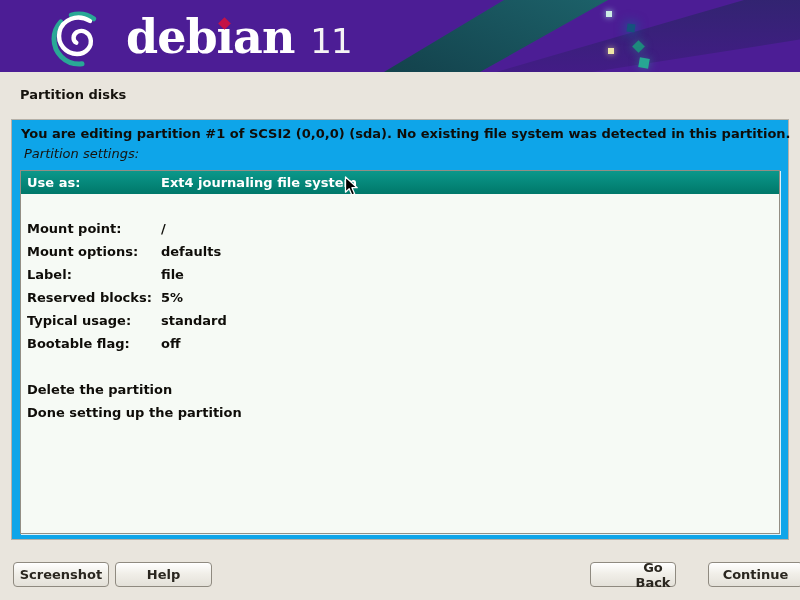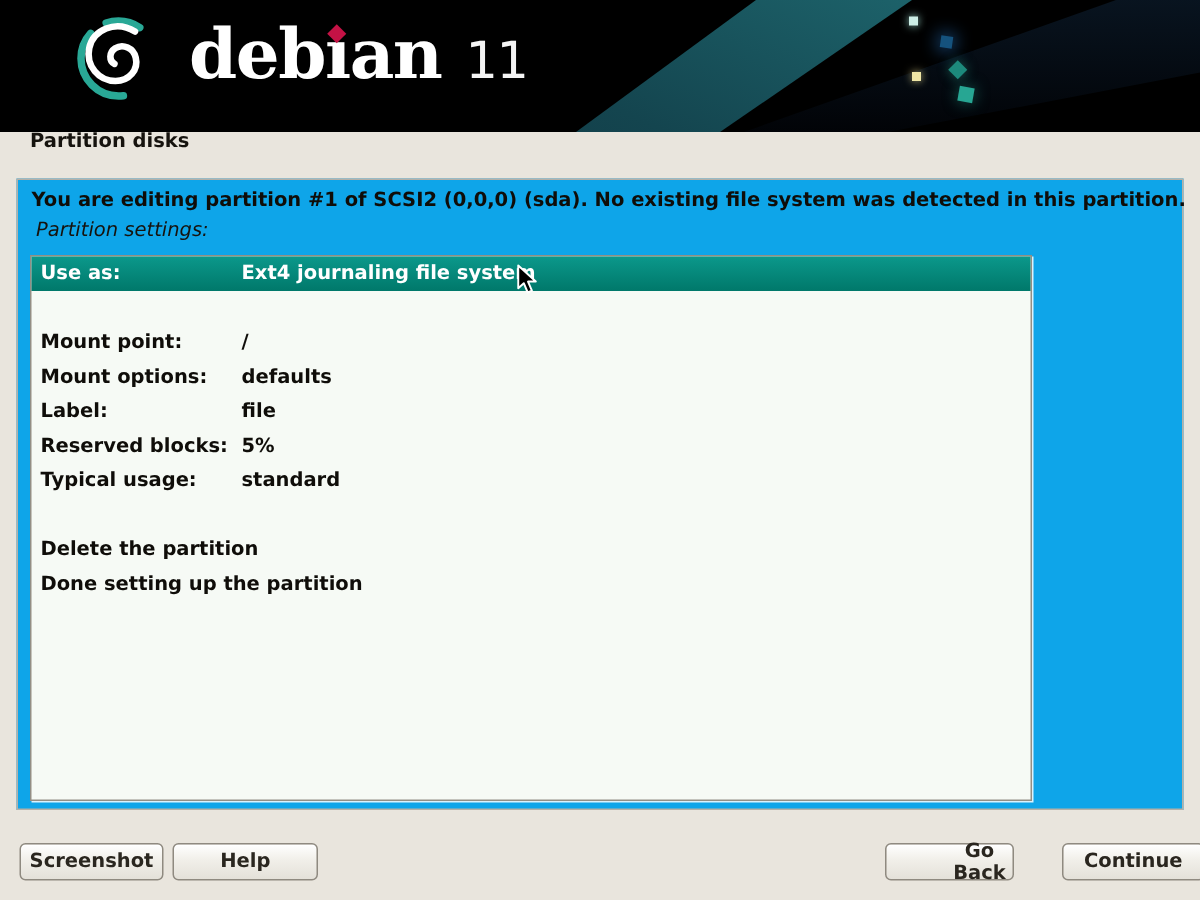--- a/index.html
+++ b/index.html
@@ -5,21 +5,21 @@
   html,body{margin:0;padding:0;background:#555;}
   *{box-sizing:border-box;}
   .screen{
     position:relative;width:800px;height:600px;overflow:hidden;
     background:#e9e5dd;
     font-family:"DejaVu Sans","Liberation Sans",sans-serif;
     -webkit-font-smoothing:antialiased;
   }
 
   
-  .banner{position:absolute;left:0;top:0;width:800px;height:88px;background:#000000;overflow:hidden;}
+  .banner{position:absolute;left:0;top:0;width:800px;height:72px;background:#4c1d95;overflow:hidden;}
   .band-teal{position:absolute;inset:0;
     clip-path:polygon(63% 0,76% 0,60% 100%,48% 100%);
     background:linear-gradient(205deg,#217178 0%,#14454f 55%,#0e2e3c 100%);}
   .band-navy{position:absolute;inset:0;
     clip-path:polygon(93% 0,100% 0,100% 55%,74% 100%,62% 100%);
     background:linear-gradient(to bottom,rgba(19,44,70,.45),rgba(10,22,46,.15));}
   .sq{position:absolute;}
   .sq1{left:606px;top:11px;width:6px;height:6px;background:#cdeee6;box-shadow:0 0 6px rgba(170,235,225,.9);}
   .sq2{left:627px;top:24px;width:8px;height:8px;background:#15527d;box-shadow:0 0 10px 3px rgba(30,90,150,.55);transform:rotate(8deg);}
   .sq3{left:608px;top:48px;width:6px;height:6px;background:#efe6a6;box-shadow:0 0 6px rgba(235,225,150,.8);}
@@ -37,21 +37,21 @@
   .version{font-family:"DejaVu Sans","Liberation Sans",sans-serif;font-size:34px;font-weight:400;letter-spacing:-1px;margin-left:16px;color:#f4f4f4;margin-top:21px;}
 
   
   .page-title{position:absolute;left:20px;top:87px;font-size:13px;font-weight:bold;color:#16130e;}
 
   .frame{position:absolute;left:11px;top:119px;width:778px;height:421px;
     border:1px solid #b5b0a7;background:#0ea5e9;}
   .message{position:absolute;left:9px;top:6px;font-size:13px;font-weight:bold;color:#0f0d09;white-space:nowrap;}
   .settings-label{position:absolute;left:12px;top:26px;font-size:13px;font-style:italic;color:#16130e;}
 
-  .listbox{position:absolute;left:8px;top:50px;width:668px;height:364px;
+  .listbox{position:absolute;left:8px;top:50px;width:760px;height:364px;
     background:#f6faf5;border:1px solid #938e84;
     box-shadow:1px 1px 0 rgba(255,255,255,.85);}
   .row{position:relative;height:23px;width:100%;}
   .row .lab{position:absolute;left:6px;top:0;line-height:23px;font-size:13px;font-weight:bold;color:#0f0d09;white-space:nowrap;}
   .row .val{position:absolute;left:140px;top:0;line-height:23px;font-size:13px;font-weight:bold;color:#0f0d09;white-space:nowrap;}
   .row.sel{background:linear-gradient(#0b988b,#00786a);}
   .row.sel .lab,.row.sel .val{color:#ffffff;}
 
   
   .btn{position:absolute;top:562px;height:25px;
@@ -120,20 +120,24 @@
         </div>
         <div class="row">
           <span class="lab">Reserved blocks:</span>
           <span class="val">5%</span>
         </div>
         <div class="row">
           <span class="lab">Typical usage:</span>
           <span class="val">standard</span>
         </div>
         <div class="row">
+          <span class="lab">Bootable flag:</span>
+          <span class="val">off</span>
+        </div>
+        <div class="row">
           <span class="lab"></span>
         </div>
         <div class="row">
           <span class="lab">Delete the partition</span>
         </div>
         <div class="row">
           <span class="lab">Done setting up the partition</span>
         </div>
       </div>
   </div>

